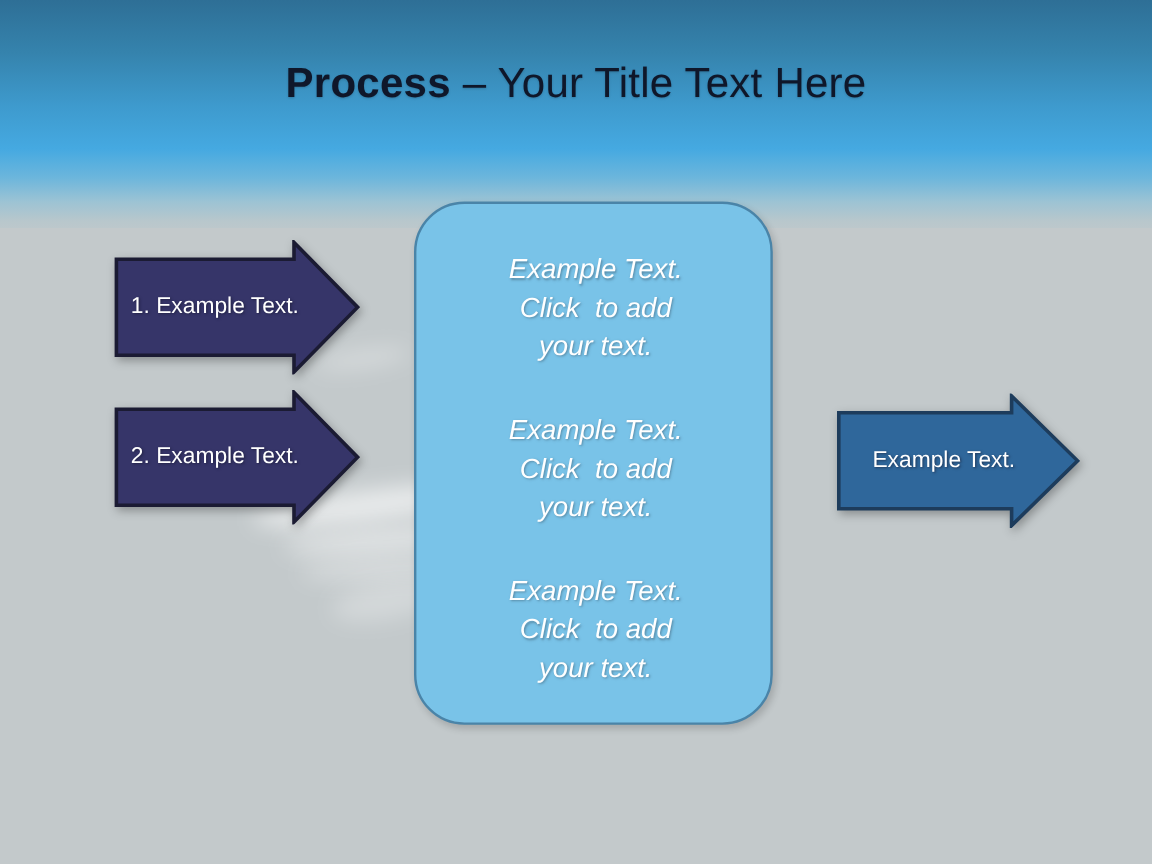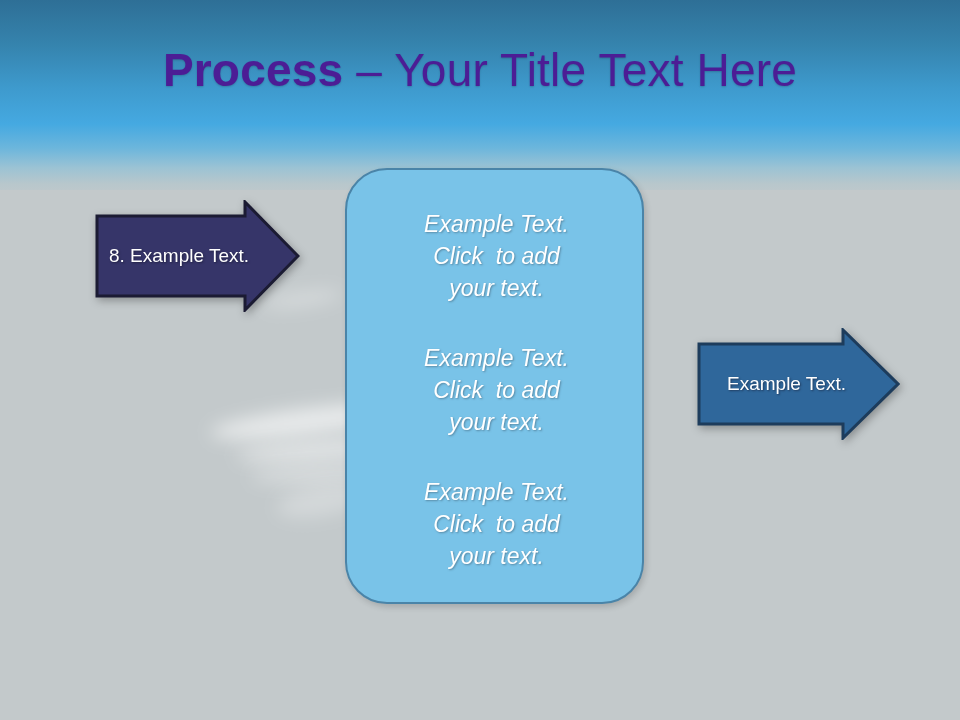--- a/index.html
+++ b/index.html
@@ -82,22 +82,22 @@
     background: rgba(255,255,255,0.30);
     transform: rotate(-5deg);
   }
 
   
   .title {
     position: absolute;
     left: 0; top: 48px;
     width: 960px;
     text-align: center;
-    color: #4c1d95;
-    font-size: 46px;
+    color: #0f172a;
+    font-size: 35px;
     line-height: 44px;
     letter-spacing: 0.2px;
     white-space: nowrap;
     text-shadow: 0 1px 2px rgba(0,0,0,0.18);
   }
   .title .t-bold { font-weight: bold; }
   .title .t-reg  { font-weight: normal; }
 
   
   .panel {
@@ -181,23 +181,29 @@
   <div class="wisp wisp-f"></div>
 
   <div class="title">
     <span class="t-bold">Process </span><span class="t-reg">– Your Title Text Here</span>
   </div>
 
   <div class="arrow arrow-left" id="arrow-1">
     <svg class="arrow-shape" viewBox="0 0 205 112" preserveAspectRatio="none">
       <polygon points="2,16 150,16 150,2 203,56 150,110 150,96 2,96" fill="#363569" stroke="#1b1b33" stroke-width="3" stroke-linejoin="miter"></polygon>
     </svg>
-    <span class="arrow-label">8. Example Text.</span>
-  </div>
-
+    <span class="arrow-label">1. Example Text.</span>
+  </div>
+
+  <div class="arrow arrow-left" id="arrow-2">
+    <svg class="arrow-shape" viewBox="0 0 205 112" preserveAspectRatio="none">
+      <polygon points="2,16 150,16 150,2 203,56 150,110 150,96 2,96" fill="#363569" stroke="#1b1b33" stroke-width="3" stroke-linejoin="miter"></polygon>
+    </svg>
+    <span class="arrow-label">2. Example Text.</span>
+  </div>
 
 
   <div class="panel">
     <div class="panel-inner">
 
       <div class="panel-block">
         <span class="pl">Example Text.</span>
         <span class="pl">Click  to add</span>
         <span class="pl">your text.</span>
       </div>

